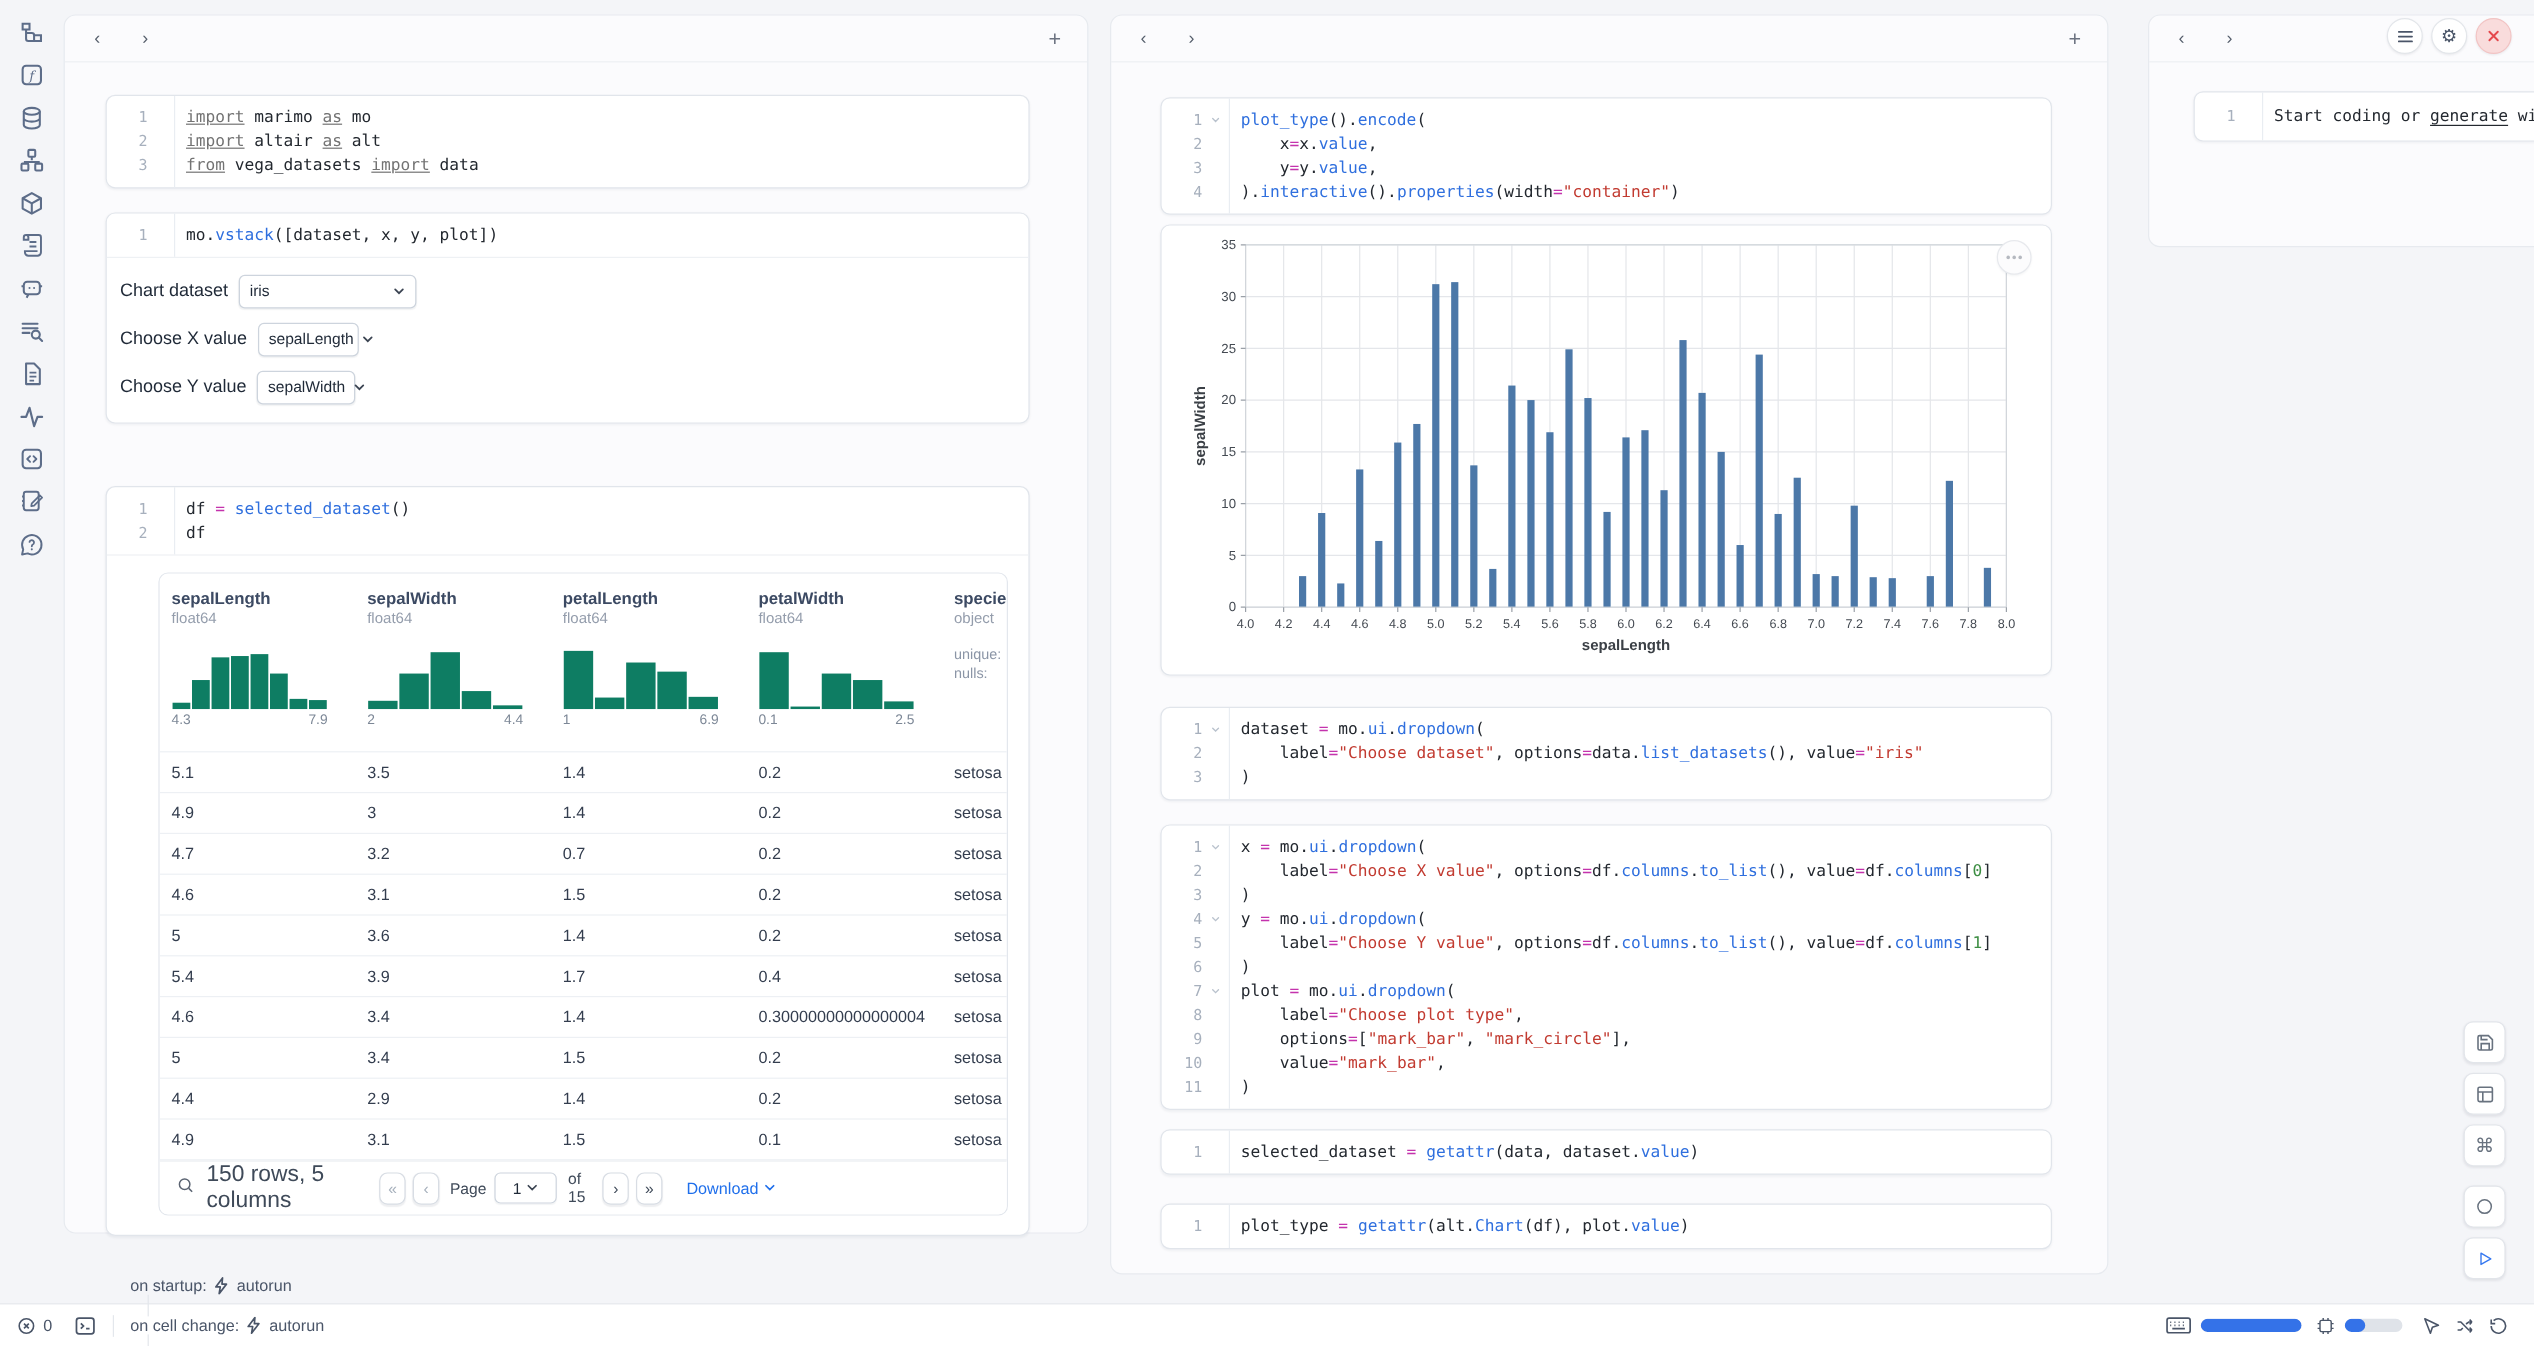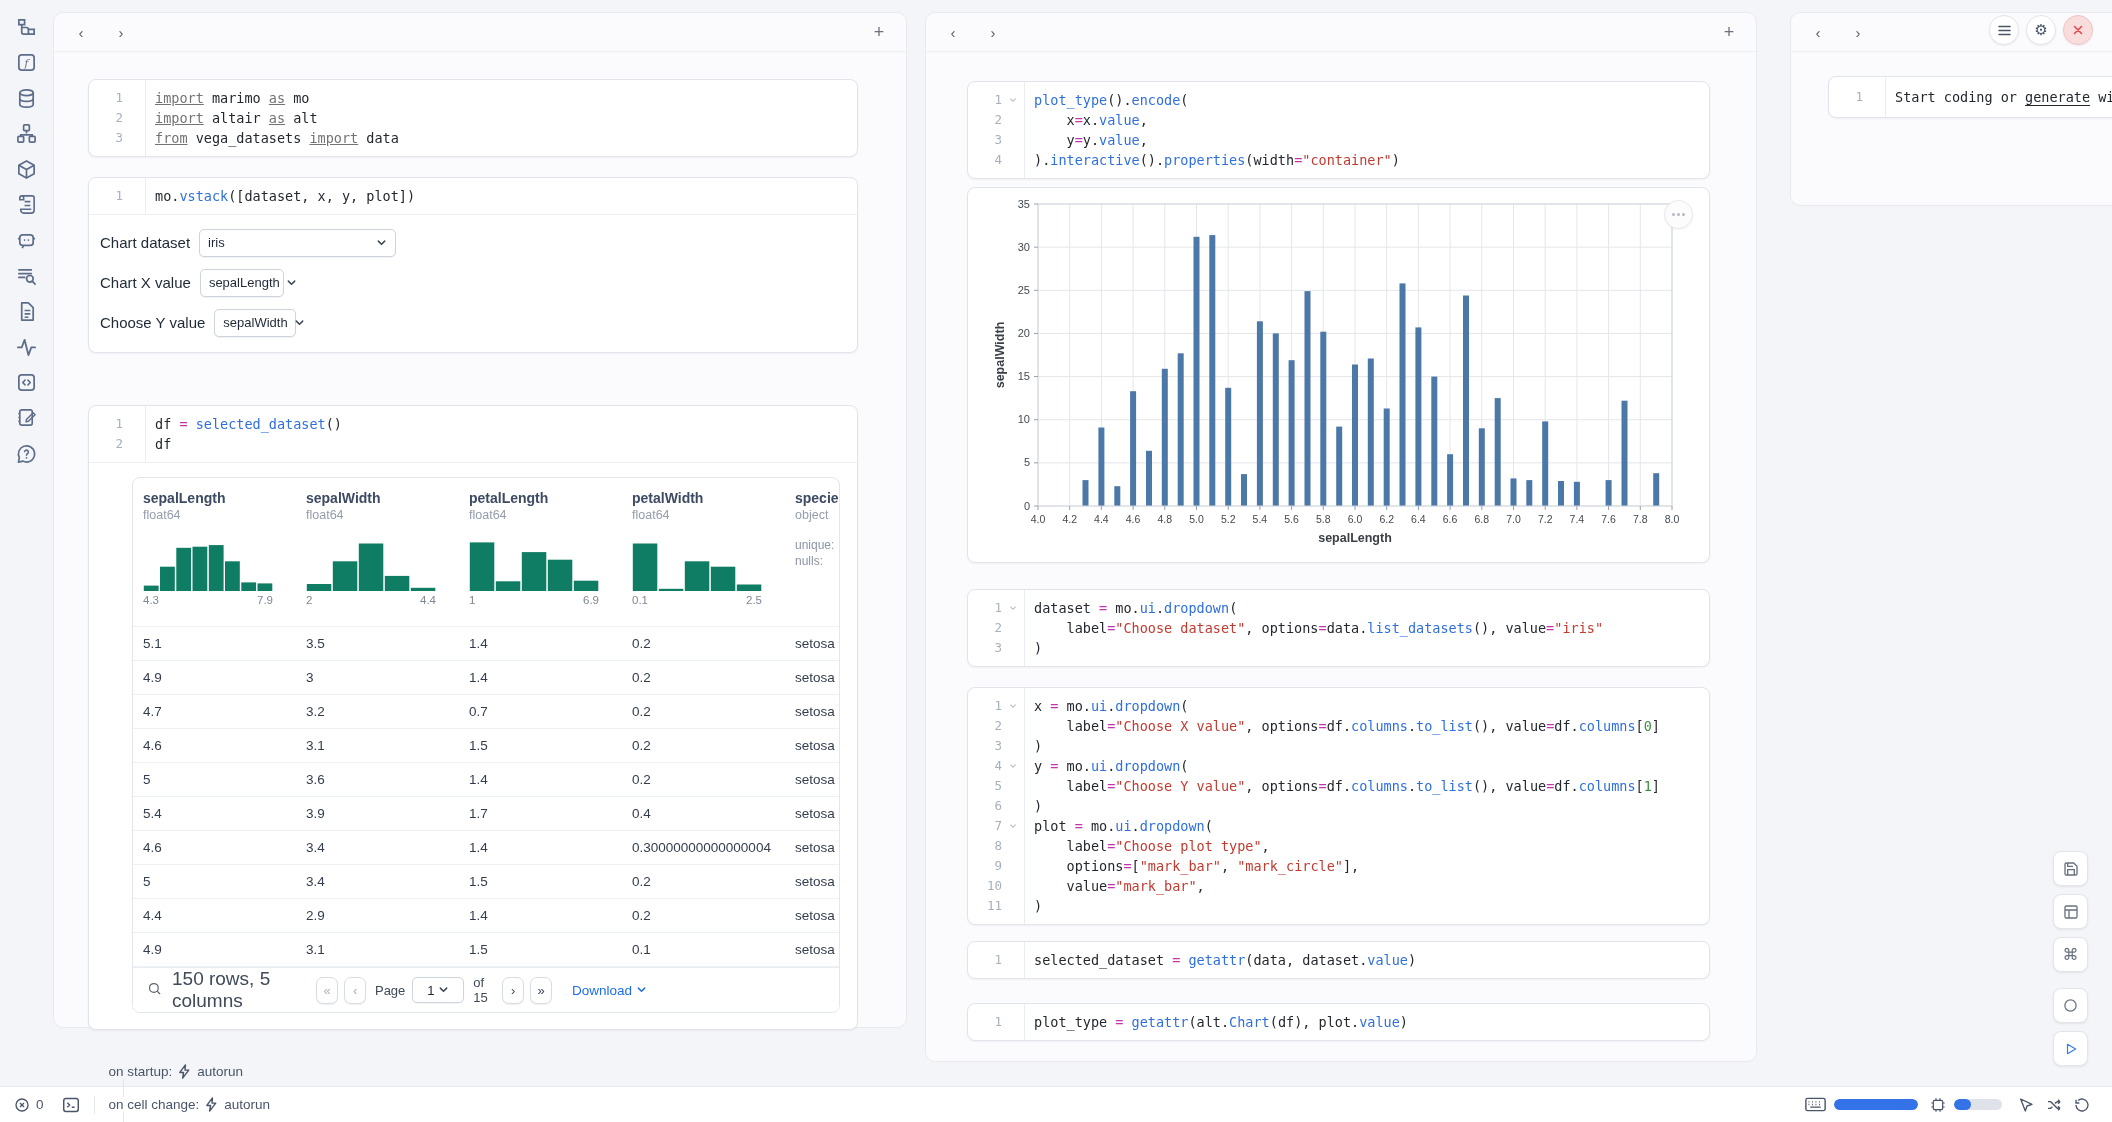--- a/index.html
+++ b/index.html
@@ -236,31 +236,31 @@
         <div class="cl">
           <span class="ln">1</span>
           <span class="fold"></span>
           <span class="ct"><span class="tk-tx">mo.</span><span class="tk-fn">vstack</span><span class="tk-tx">([dataset, x, y, plot])</span></span>
         </div>
       </div>
     <div class="cell-output">
       <div class="dd-rows" id="dd-rows">
           <div class="dd-row">
             <span class="dd-label">Chart dataset</span>
-            <div class="dd-select" style="width: 197px;">
+            <div class="dd-select" style="width: 148px;">
               <span class="dd-value">iris</span>
               <span class="dd-chev">
                 <svg width="11" height="11" viewBox="0 0 12 12">
                   <path d="M2.5 4.5L6 8l3.5-3.5" stroke="#3b4452" stroke-width="1.6" fill="none" stroke-linecap="round"></path>
                 </svg>
               </span>
             </div>
           </div>
           <div class="dd-row">
-            <span class="dd-label">Chart X value</span>
+            <span class="dd-label">Choose X value</span>
             <div class="dd-select" style="width: 84px;">
               <span class="dd-value">sepalLength</span>
               <span class="dd-chev">
                 <svg width="11" height="11" viewBox="0 0 12 12">
                   <path d="M2.5 4.5L6 8l3.5-3.5" stroke="#3b4452" stroke-width="1.6" fill="none" stroke-linecap="round"></path>
                 </svg>
               </span>
             </div>
           </div>
           <div class="dd-row">

